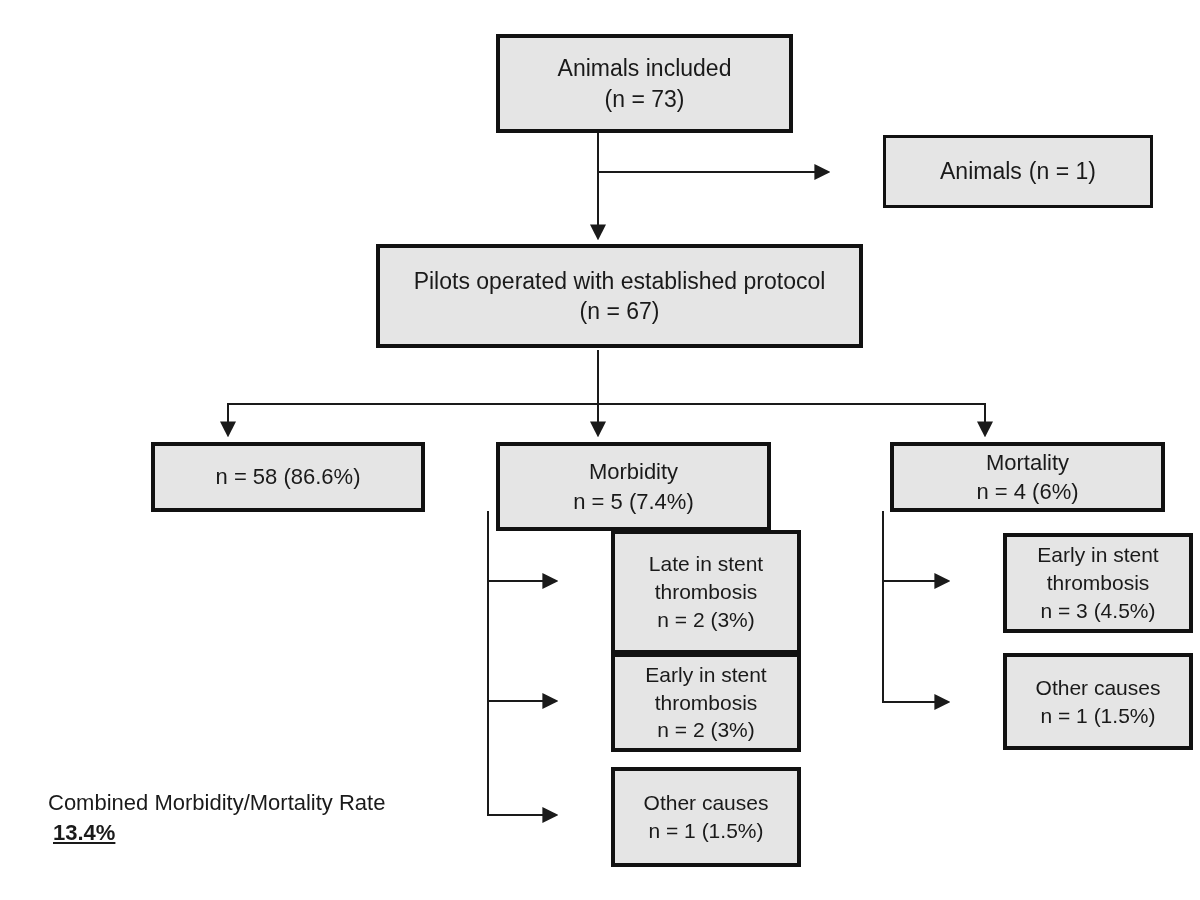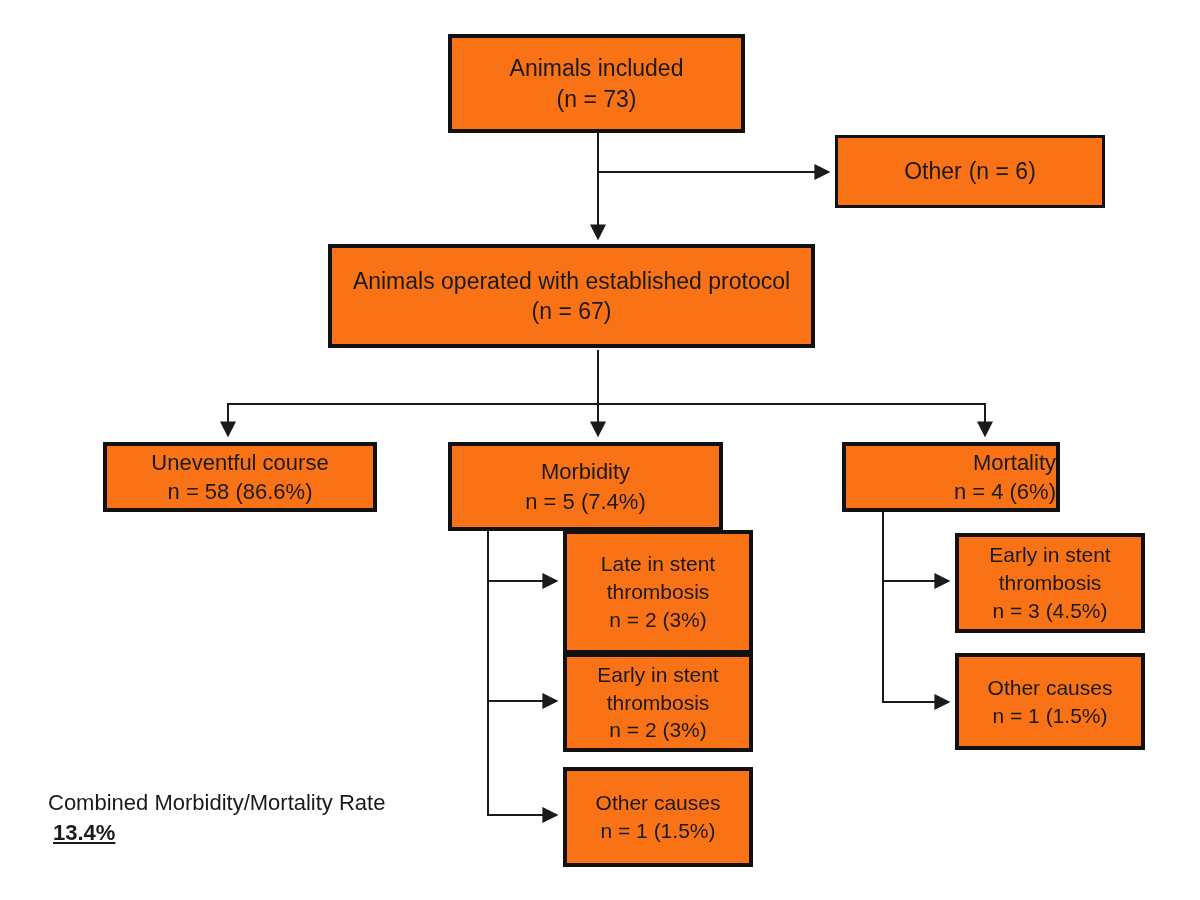--- a/index.html
+++ b/index.html
@@ -23,41 +23,42 @@
     z-index: 1;
   }
   .connectors line, .connectors polyline {
     stroke: #1a1a1a;
     stroke-width: 2;
     fill: none;
   }
   .node {
     position: absolute;
     z-index: 2;
-    background: #f97316;
+    background: #e5e5e5;
     border: 4px solid #111111;
     box-sizing: border-box;
     display: flex;
     flex-direction: column;
     align-items: center;
     justify-content: center;
     text-align: center;
     line-height: 1.32;
+    margin-left: 48px;
   }
   .node .label { white-space: pre-line; }
   .node .value { font-weight: 400; }
 
   .node-included  { left: 448px; top: 34px;  width: 297px; height: 99px;  font-size: 23px; }
   .node-pilots    { left: 835px; top: 135px; width: 270px; height: 73px;  font-size: 23px;
                     border-width: 3px; flex-direction: row; gap: 7px; }
   .node-protocol  { left: 328px; top: 244px; width: 487px; height: 104px; font-size: 23px; }
 
   .node-uneventful{ left: 103px; top: 442px; width: 274px; height: 70px; font-size: 22px; }
   .node-morbidity { left: 448px; top: 442px; width: 275px; height: 89px; font-size: 22px; }
-  .node-mortality { left: 842px; top: 442px; width: 218px; height: 70px; font-size: 22px; align-items: flex-end; }
+  .node-mortality { left: 842px; top: 442px; width: 275px; height: 70px; font-size: 22px; }
 
   .node-morb-late  { left: 563px; top: 530px; width: 190px; height: 124px; font-size: 21px; }
   .node-morb-early { left: 563px; top: 653px; width: 190px; height: 99px;  font-size: 21px; }
   .node-morb-other { left: 563px; top: 767px; width: 190px; height: 100px; font-size: 21px; }
 
   .node-mort-early { left: 955px; top: 533px; width: 190px; height: 100px; font-size: 21px; }
   .node-mort-other { left: 955px; top: 653px; width: 190px; height: 97px;  font-size: 21px; }
 
   .note {
     position: absolute;
@@ -104,31 +105,30 @@
     <line x1="882" y1="581" x2="948" y2="581" marker-end="url(#arr)"></line>
     <line x1="882" y1="702" x2="948" y2="702" marker-end="url(#arr)"></line>
   </svg>
 
   <div class="node node-included">
     <div class="label">Animals included</div>
     <div class="value">(n = 73)</div>
   </div>
 
   <div class="node node-pilots">
-    <span class="label">Other</span>
-    <span class="value">(n = 6)</span>
+    <span class="label">Animals</span>
+    <span class="value">(n = 1)</span>
   </div>
 
   <div class="node node-protocol">
-    <div class="label">Animals operated with established protocol</div>
+    <div class="label">Pilots operated with established protocol</div>
     <div class="value">(n = 67)</div>
   </div>
 
   <div class="node node-uneventful">
-    <div class="label">Uneventful course</div>
     <div class="value">n = 58 (86.6%)</div>
   </div>
 
   <div class="node node-morbidity">
     <div class="label">Morbidity</div>
     <div class="value">n = 5 (7.4%)</div>
   </div>
 
   <div class="node node-mortality">
     <div class="label">Mortality</div>

